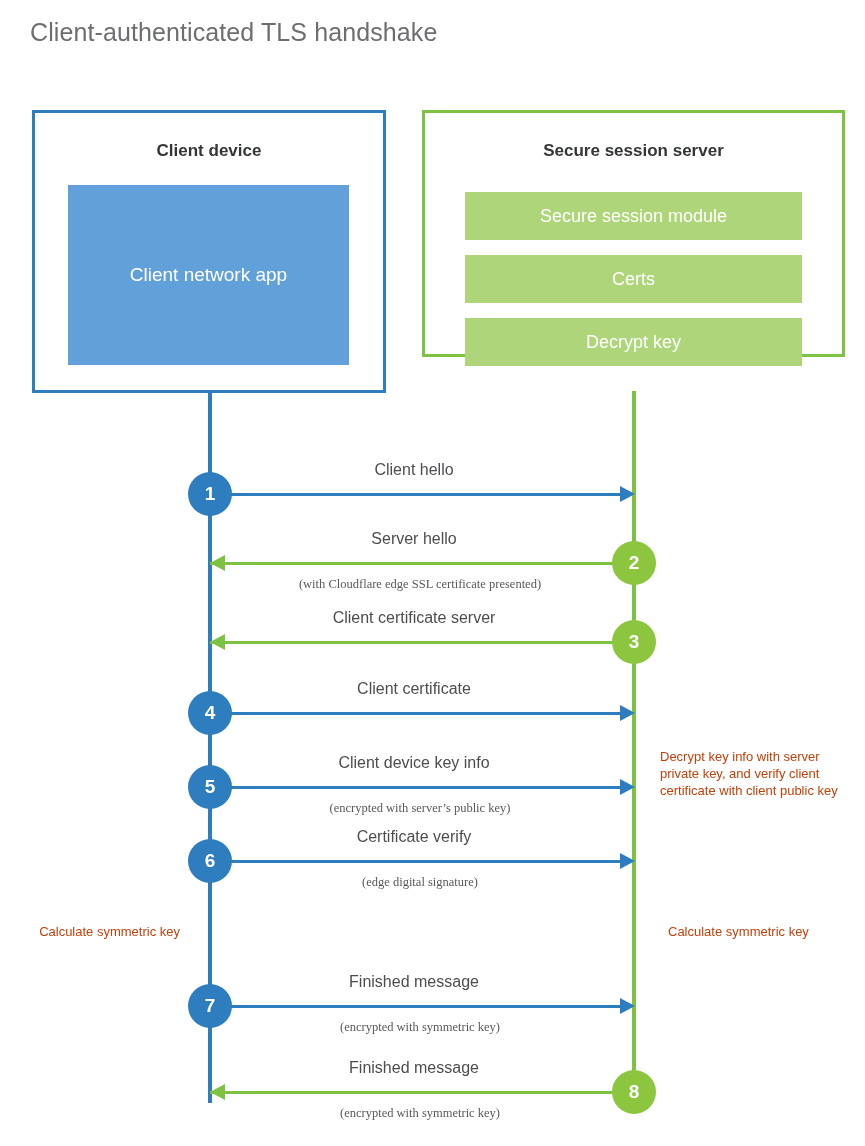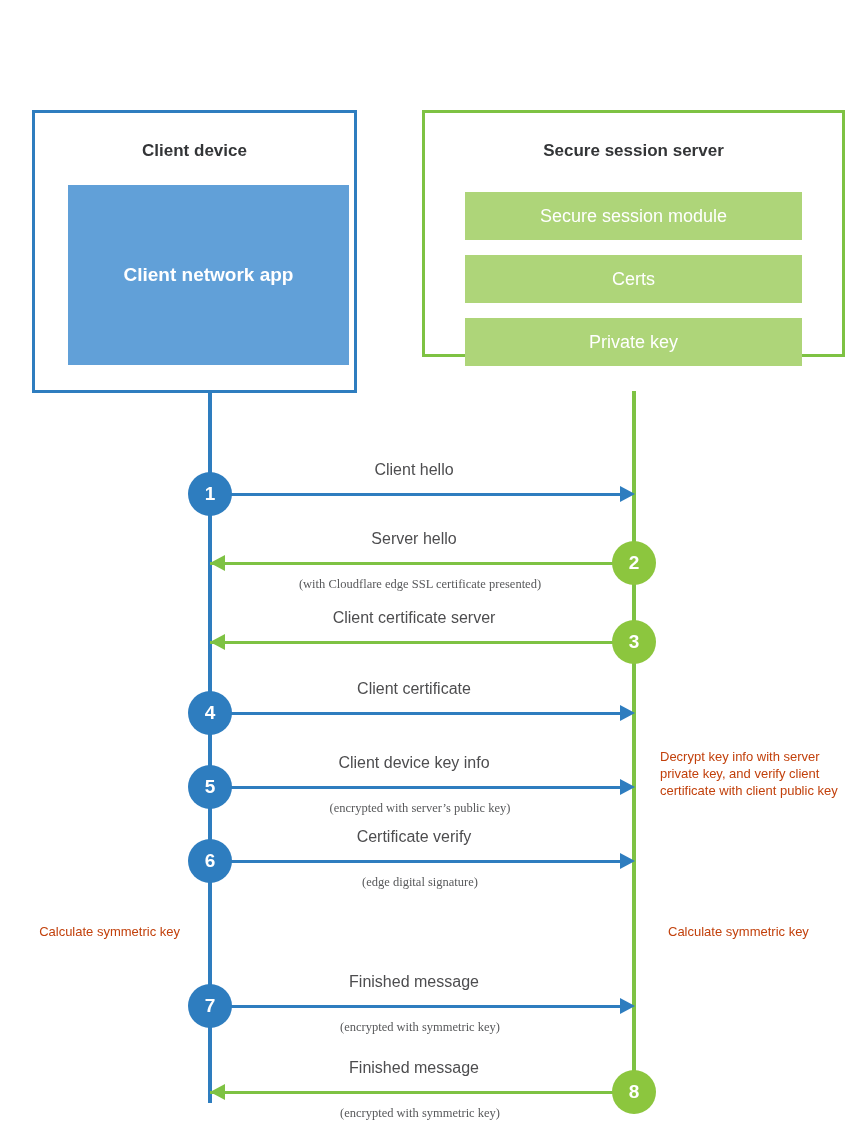--- a/index.html
+++ b/index.html
@@ -34,21 +34,21 @@
 
   
   .actor-box {
     position: absolute;
     background: #ffffff;
     box-sizing: border-box;
   }
   #client-box {
     left: 32px;
     top: 110px;
-    width: 325px;
+    width: 354px;
     height: 283px;
     border: 3px solid #2e7dbf;
   }
   #server-box {
     left: 422px;
     top: 110px;
     width: 423px;
     height: 247px;
     border: 3px solid #7ec243;
   }
@@ -73,21 +73,21 @@
     background: #61a0d8;
     display: flex;
     align-items: center;
     justify-content: center;
   }
   #client-app-label {
     color: #ffffff;
     font-size: 19px;
     line-height: 26px;
     text-align: center;
-    font-weight: 700;
+    font-weight: 400;
   }
 
   
   .server-bar {
     position: absolute;
     left: 40px;
     width: 337px;
     height: 48px;
     background: #aed579;
     display: flex;
@@ -212,38 +212,39 @@
     top: 923px;
     width: 180px;
     text-align: left;
   }
 </style>
 </head>
 <body>
 
 <div id="page">
 
+  <div id="diagram-title">Client-authenticated TLS handshake</div>
 
   <div class="actor-box" id="client-box">
     <div class="actor-title">Client device</div>
     <div id="client-app-block">
       <div id="client-app-label">Client network app</div>
     </div>
   </div>
 
   <div class="actor-box" id="server-box">
     <div class="actor-title">Secure session server</div>
     <div class="server-bar" id="server-bar-0">
       <span class="server-bar-label">Secure session module</span>
     </div>
     <div class="server-bar" id="server-bar-1">
       <span class="server-bar-label">Certs</span>
     </div>
     <div class="server-bar" id="server-bar-2">
-      <span class="server-bar-label">Private key</span>
+      <span class="server-bar-label">Decrypt key</span>
     </div>
   </div>
 
   <div class="lifeline" id="client-lifeline"></div>
   <div class="lifeline" id="server-lifeline"></div>
 
   <div class="step" style="top:494px">
     <div class="step-line blue"></div>
     <div class="arrow-head right"></div>
     <div class="step-badge blue">1</div>

